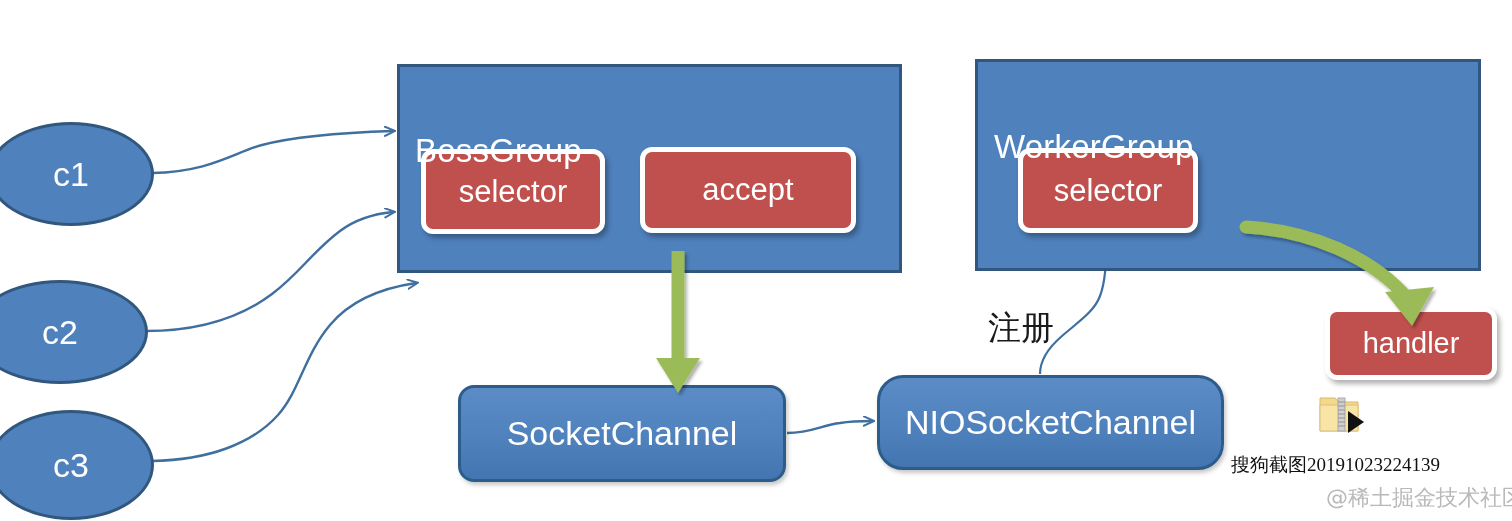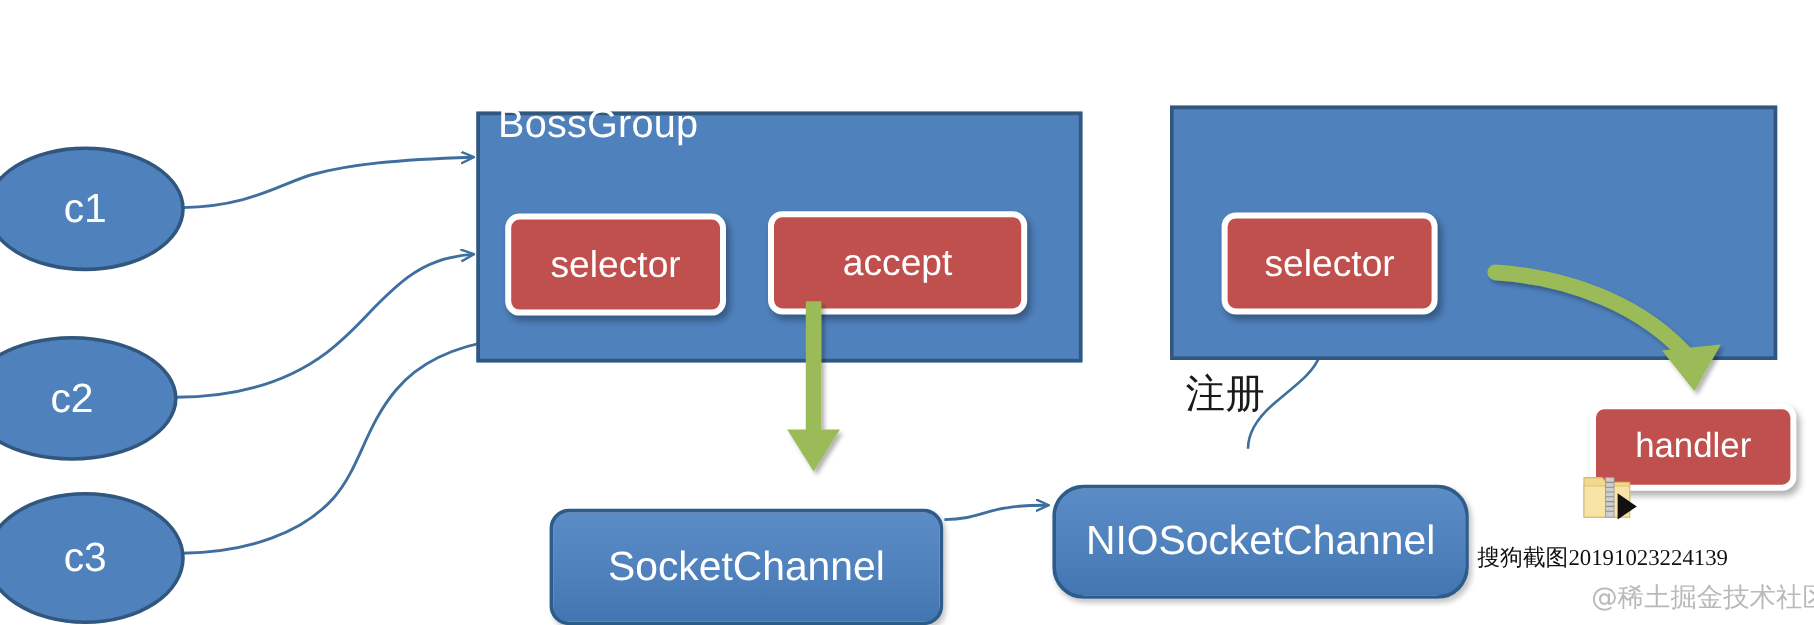--- a/index.html
+++ b/index.html
@@ -42,20 +42,21 @@
     border: 3px solid #31577e;
     box-sizing: border-box;
   }
   .group-title {
     position: absolute;
     color: #ffffff;
     font-size: 33px;
     font-weight: 400;
     letter-spacing: 0.2px;
     white-space: nowrap;
+    margin-top: 48px;
   }
 
   
   .red-box {
     position: absolute;
     background: #c0504d;
     border: 5px solid #ffffff;
     border-radius: 12px;
     box-sizing: border-box;
     display: flex;
@@ -108,21 +109,21 @@
   svg.overlay {
     position: absolute;
     left: 0; top: 0;
     width: 1512px;
     height: 521px;
     pointer-events: none;
   }
   svg.overlay-back { z-index: 1; }
   svg.overlay-front { z-index: 6; }
 
-  .layer-boxes { z-index: 3; margin-top: 29px; }
+  .layer-boxes { z-index: 3; }
   .layer-text  { z-index: 8; }
   .layer-icon  { z-index: 7; }
 </style>
 </head>
 <body>
 
 <div id="canvas">
 
   <svg class="overlay overlay-back" viewBox="0 0 1512 521" xmlns="http://www.w3.org/2000/svg">
     <defs>
@@ -159,30 +160,31 @@
 
   <div class="red-box layer-boxes" style="left:421px; top:149px; width:184px; height:85px;">
     <span>selector</span>
   </div>
 
   <div class="red-box layer-boxes" style="left:640px; top:147px; width:216px; height:86px;">
     <span>accept</span>
   </div>
 
   <div class="group-box layer-boxes" style="left:975px; top:59px; width:506px; height:212px;"></div>
+  <div class="group-title layer-text" style="left:994px; top:80px;">WorkerGroup</div>
 
   <div class="red-box layer-boxes" style="left:1018px; top:148px; width:180px; height:85px;">
     <span>selector</span>
   </div>
 
   <div class="red-box layer-boxes" style="left:1325px; top:307px; width:172px; height:73px; font-size:29px;">
     <span>handler</span>
   </div>
 
-  <div class="channel-box layer-boxes" style="left:458px; top:395px; width:328px; height:97px;">
+  <div class="channel-box layer-boxes" style="left:458px; top:385px; width:328px; height:97px;">
     <span>SocketChannel</span>
   </div>
 
   <div class="channel-box layer-boxes" style="left:877px; top:375px; width:347px; height:95px;border-radius:26px;">
     <span>NIOSocketChannel</span>
   </div>
 
   <svg class="overlay overlay-front" viewBox="0 0 1512 521" xmlns="http://www.w3.org/2000/svg">
     <defs>
       <filter id="greenShadow" x="-30%" y="-30%" width="170%" height="170%">

